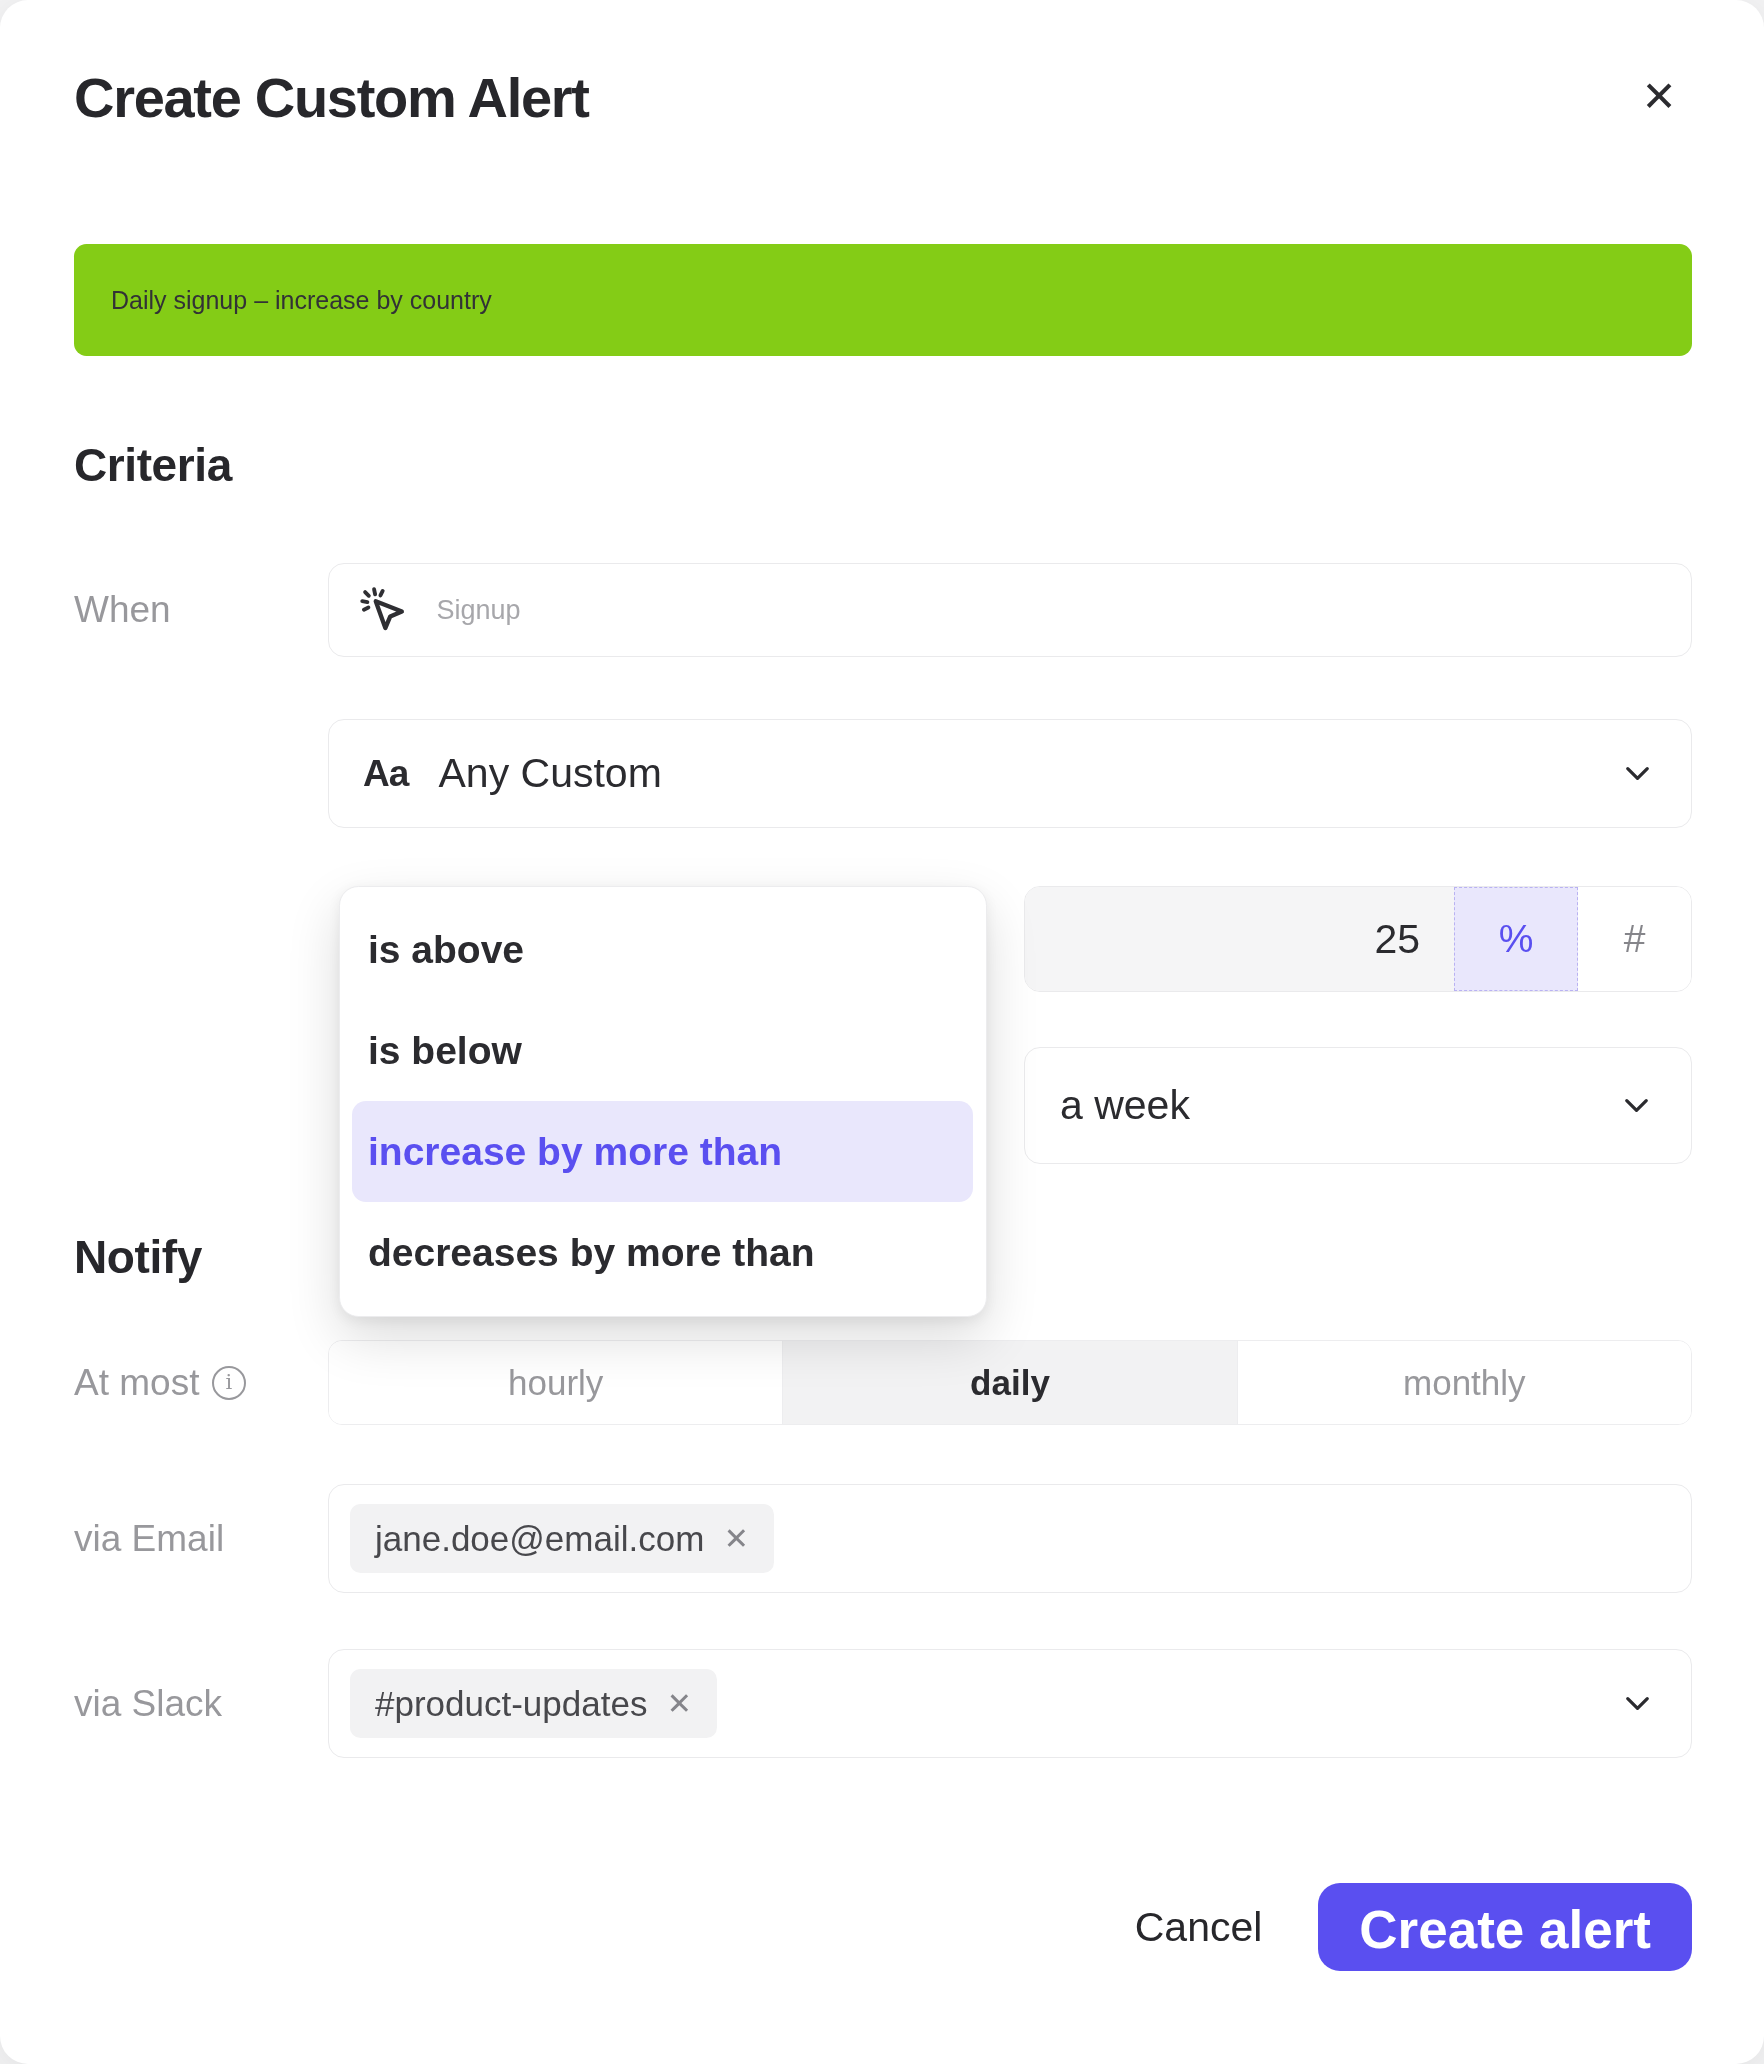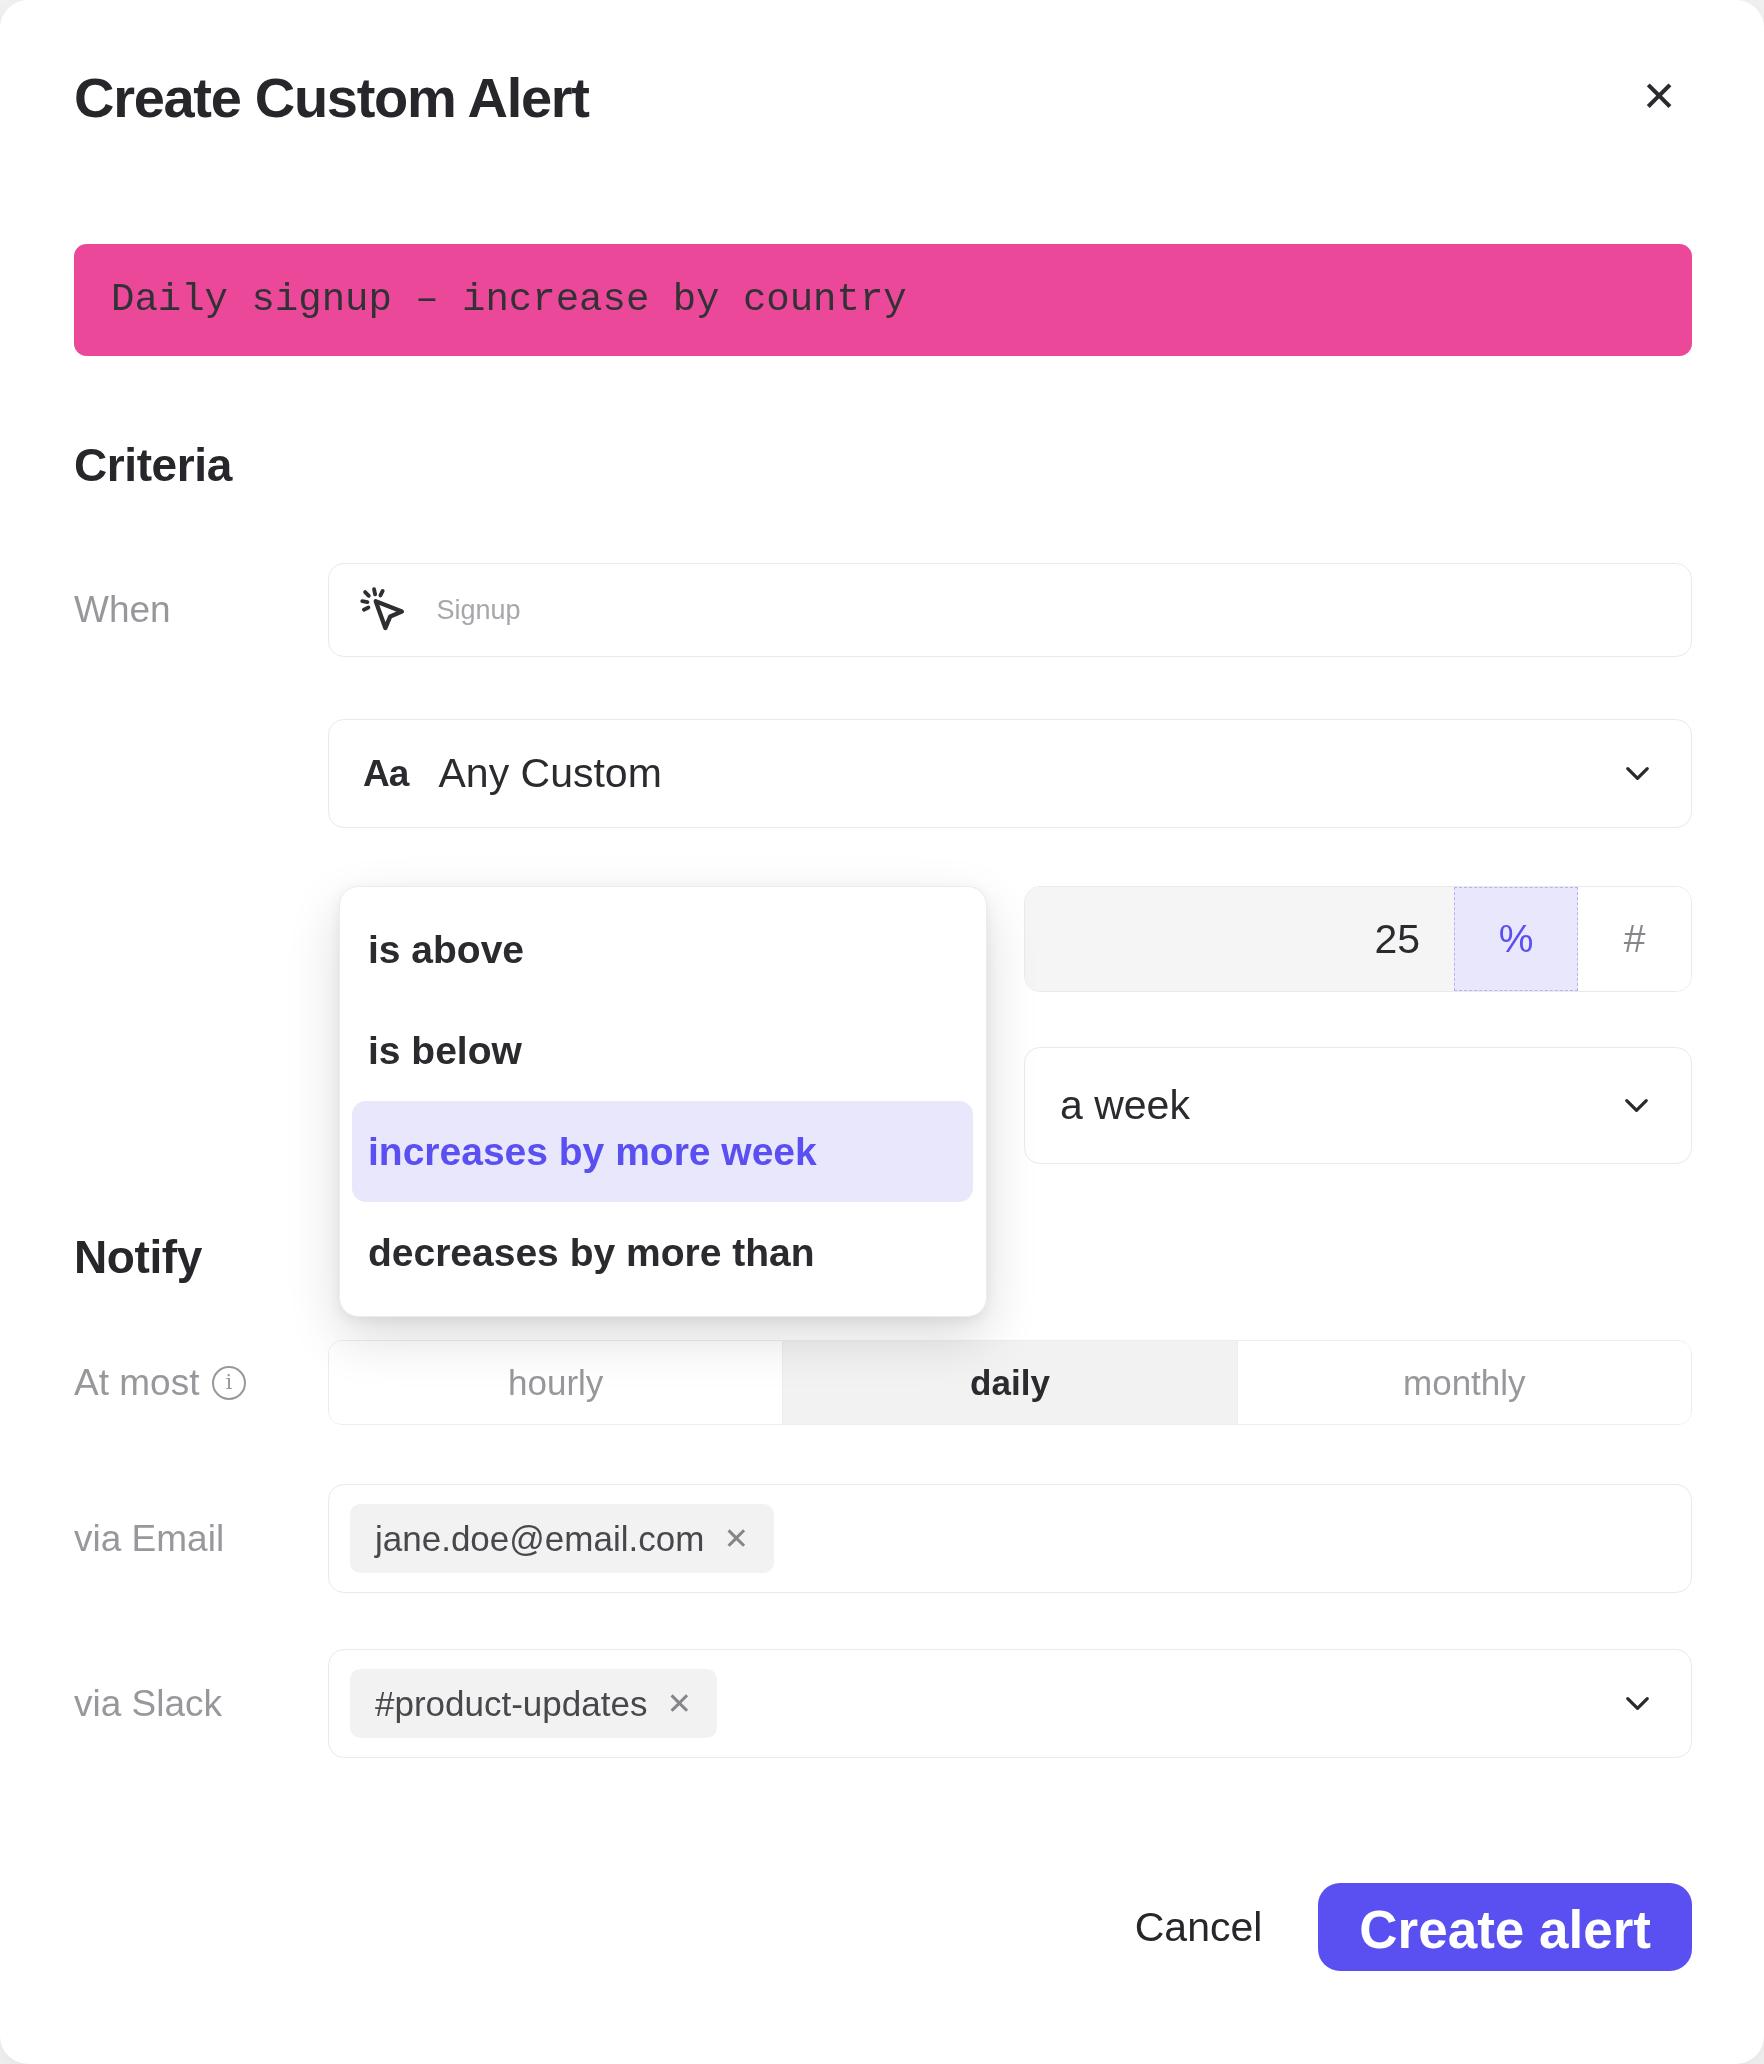--- a/index.html
+++ b/index.html
@@ -25,23 +25,23 @@
     letter-spacing:-1.3px;color:#27272b;
   }
   .close-btn{
     position:absolute;top:3.5px;right:1.8px;
     width:62px;height:62px;border:none;background:transparent;
     font-size:42px;line-height:62px;color:#2b2b2f;cursor:pointer;
     text-align:center;padding:0;
   }
   .name-field{
     margin-top:111px;height:112px;width:100%;
-    background:#ec4899;border:none;border-radius:12.4px;
-    font-family:Liberation Mono, monospace;
-    font-size:39px;color:#323236;padding:0 37px;box-sizing:border-box;
+    background:#84cc16;border:none;border-radius:12.4px;
+    font-family:Liberation Sans, sans-serif;
+    font-size:25px;color:#323236;padding:0 37px;box-sizing:border-box;
     outline:none;
   }
   .section-heading{
     margin:0;font-size:46px;line-height:53px;font-weight:700;
     letter-spacing:-0.4px;color:#27272b;
   }
   .h-criteria{margin-top:83px;}
   .h-notify{margin-top:67px;}
   .row{display:flex;align-items:center;}
   .row-label{
@@ -196,21 +196,21 @@
   </div>
 
   
   <div class="row row-condition">
     <div class="row-label"></div>
 
     <div class="cond-left">
       <div class="popover">
         <div class="popover-item">is above</div>
         <div class="popover-item">is below</div>
-        <div class="popover-item selected">increases by more week</div>
+        <div class="popover-item selected">increase by more than</div>
         <div class="popover-item">decreases by more than</div>
       </div>
     </div>
 
     <div class="cond-right">
       <div class="threshold">
         <div class="threshold-value">25</div>
         <div class="unit unit-percent">%</div>
         <div class="unit unit-number">#</div>
       </div>

